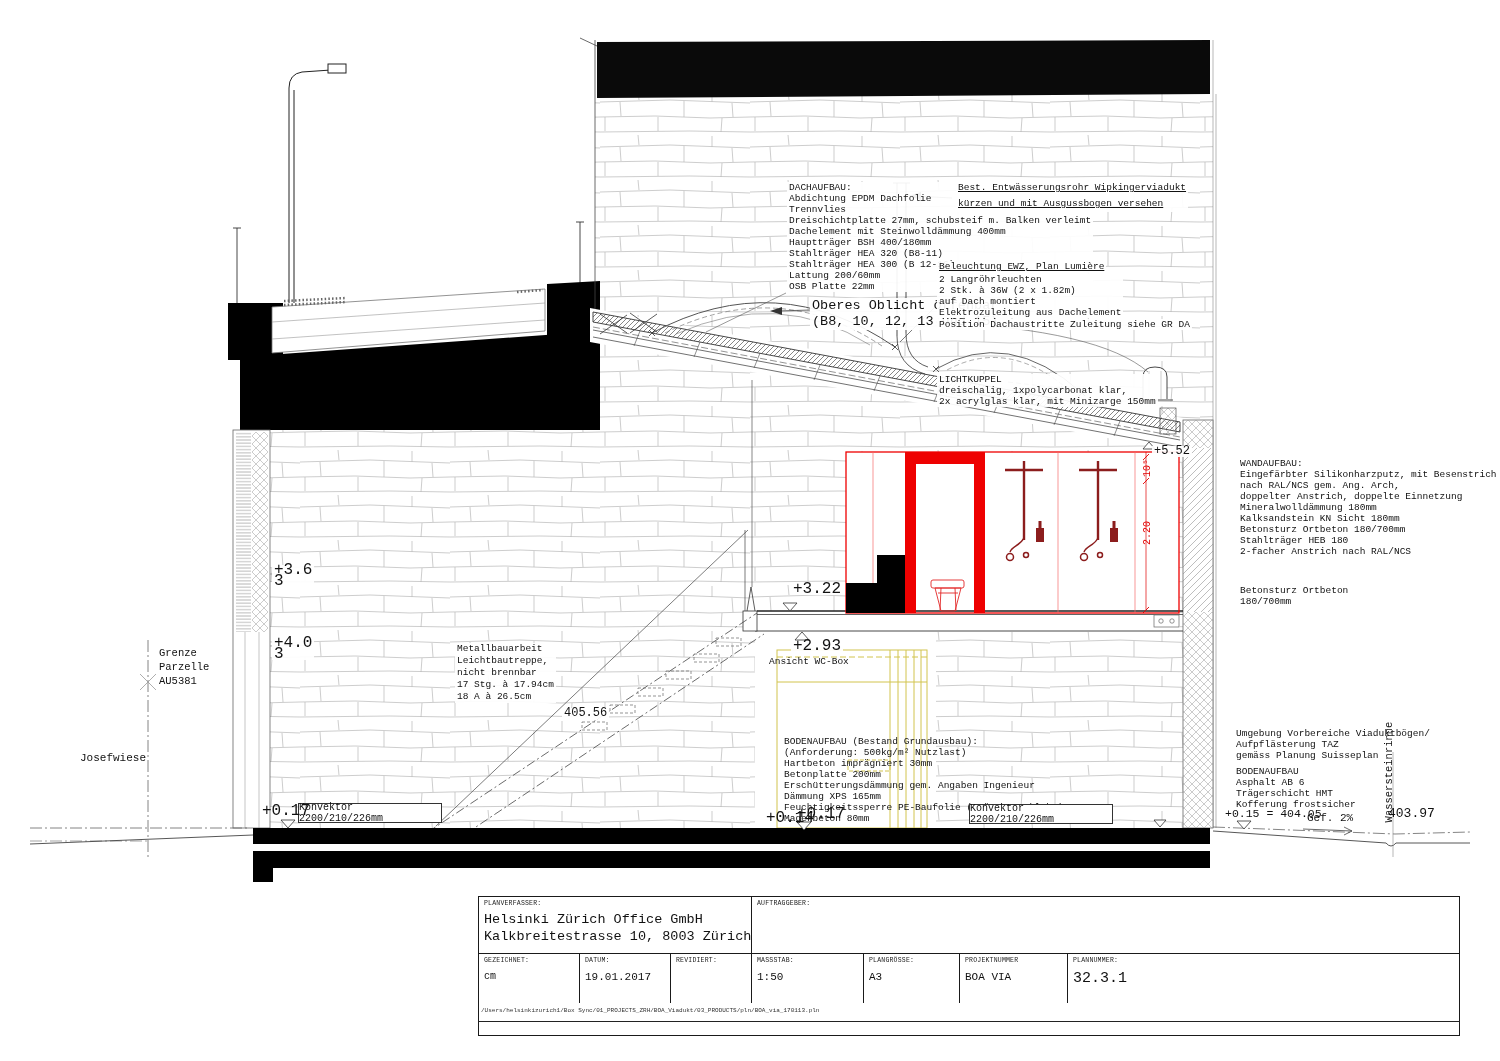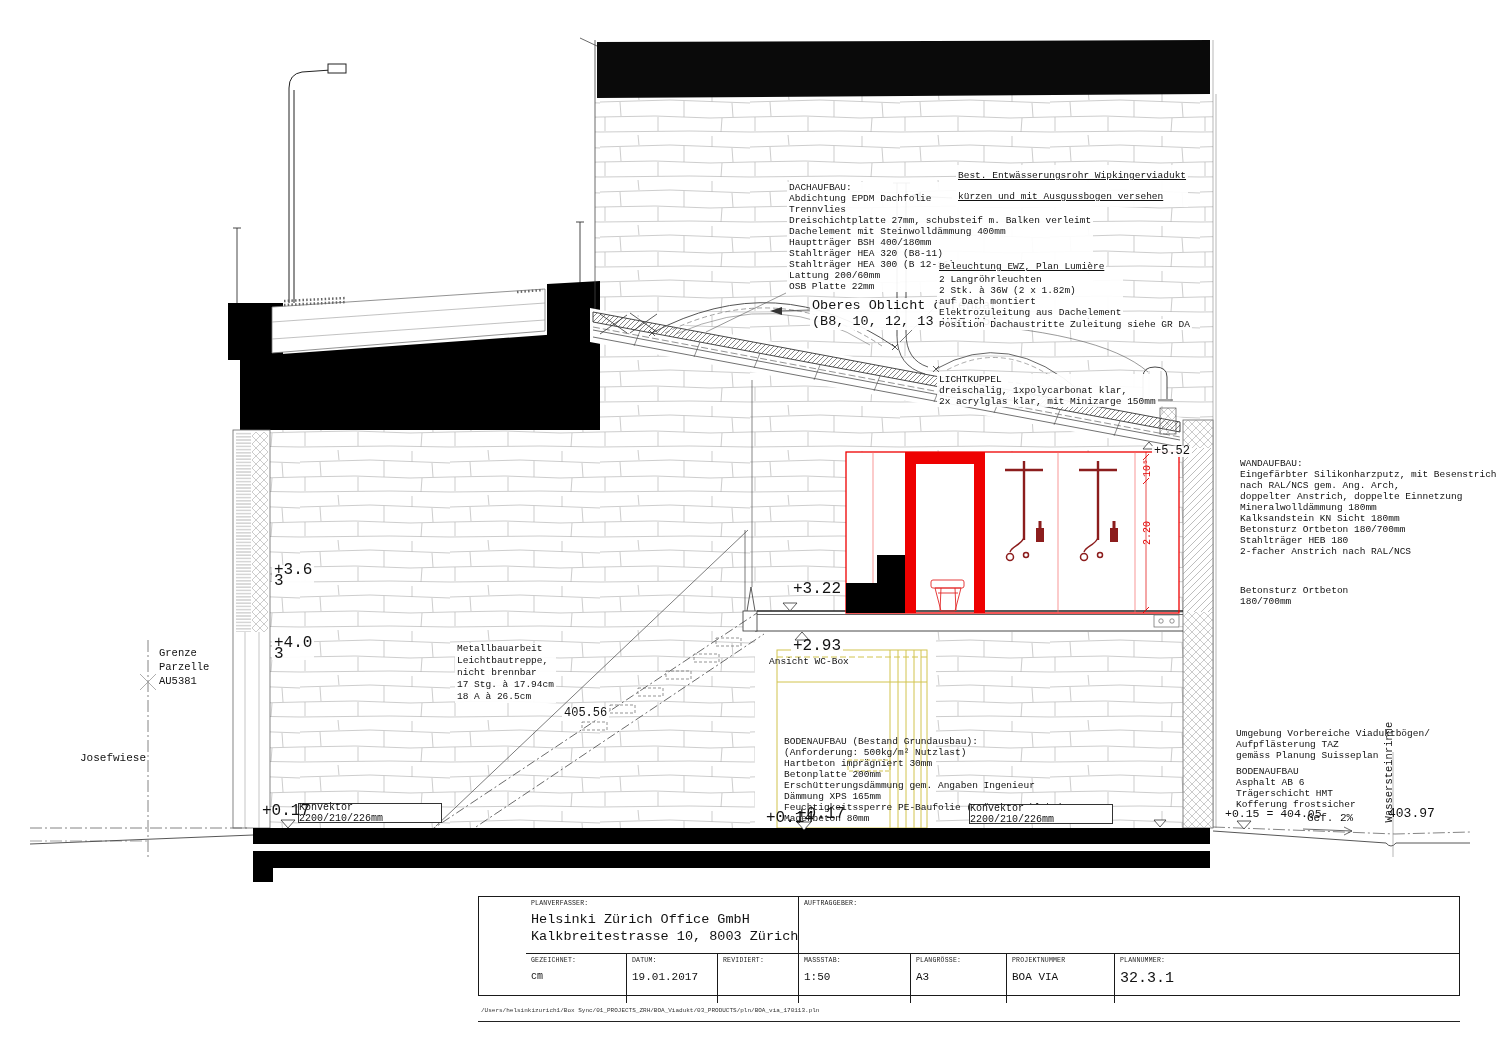--- a/index.html
+++ b/index.html
@@ -258,21 +258,21 @@
 <div class="t halo" style="left:787px; top:182px;">DACHAUFBAU:
 Abdichtung EPDM Dachfolie
 Trennvlies
 Dreischichtplatte 27mm, schubsteif m. Balken verleimt
 Dachelement mit Steinwolldämmung 400mm
 Hauptträger BSH 400/180mm
 Stahlträger HEA 320 (B8-11)
 Stahlträger HEA 300 (B 12-16)
 Lattung 200/60mm
 OSB Platte 22mm</div>
-<div class="t halo ul" style="left:956px; top:165px; line-height:21px;">Best. Entwässerungsrohr Wipkingerviadukt
+<div class="t halo ul" style="left:956px; top:180px; line-height:16px;">Best. Entwässerungsrohr Wipkingerviadukt
 kürzen und mit Ausgussbogen versehen</div>
 <div class="t halo big" style="left:810px; top:298px;">Oberes Oblicht öffenbar
 (B8, 10, 12, 13 und 15)</div>
 <div class="t halo ul" style="left:937px; top:261px;text-align:right;">Beleuchtung EWZ, Plan Lumière</div>
 <div class="t halo" style="left:937px; top:274px;">2 Langröhrleuchten
 2 Stk. à 36W (2 x 1.82m)
 auf Dach montiert
 Elektrozuleitung aus Dachelement</div>
 <div class="t halo" style="left:937px; top:319px;">Position Dachaustritte Zuleitung siehe GR DA</div>
 <div class="t halo" style="left:937px; top:374px;">LICHTKUPPEL
@@ -333,21 +333,21 @@
 <div class="t lvl halo" style="left:791px; top:641px;">+2.93</div>
 <div class="t lvl" style="left:766px; top:813px;">+0.14</div>
 <div class="t lvl" style="left:797px; top:809px;">+0.17</div>
 <div class="t lvl" style="left:1225px; top:808px; font-size:11.5px;">+0.15 = 404.05</div>
 <div class="t" style="left:1307px; top:813px; font-size:11px;">Gef. 2%</div>
 <div class="t lvl" style="left:1388px; top:808px; font-size:13px;">403.97</div>
 <div class="t halo" style="left:1152px; top:446px; font-size:12px;">+5.52</div>
 <div class="t rot red" style="left:1147px; top:468px; font-size:10px;">10⁵</div>
 <div class="t rot red" style="left:1147px; top:533px; font-size:10px;">2.20</div>
 
-<div class="tb" style="left:478px; top:896px; width:982px; height:100px;padding-left:47px;">
+<div class="tb" style="left:478px; top:896px; width:982px; height:140px;">
   <div class="row r1">
     <div class="cell" style="width:273px;">
       <div class="lab">PLANVERFASSER:</div>
       <div class="val-lg">Helsinki Zürich Office GmbH
 Kalkbreitestrasse 10, 8003 Zürich</div>
     </div>
     <div class="cell" style="width:316px;">
       <div class="lab">AUFTRAGGEBER:</div>
     </div>
   </div>

